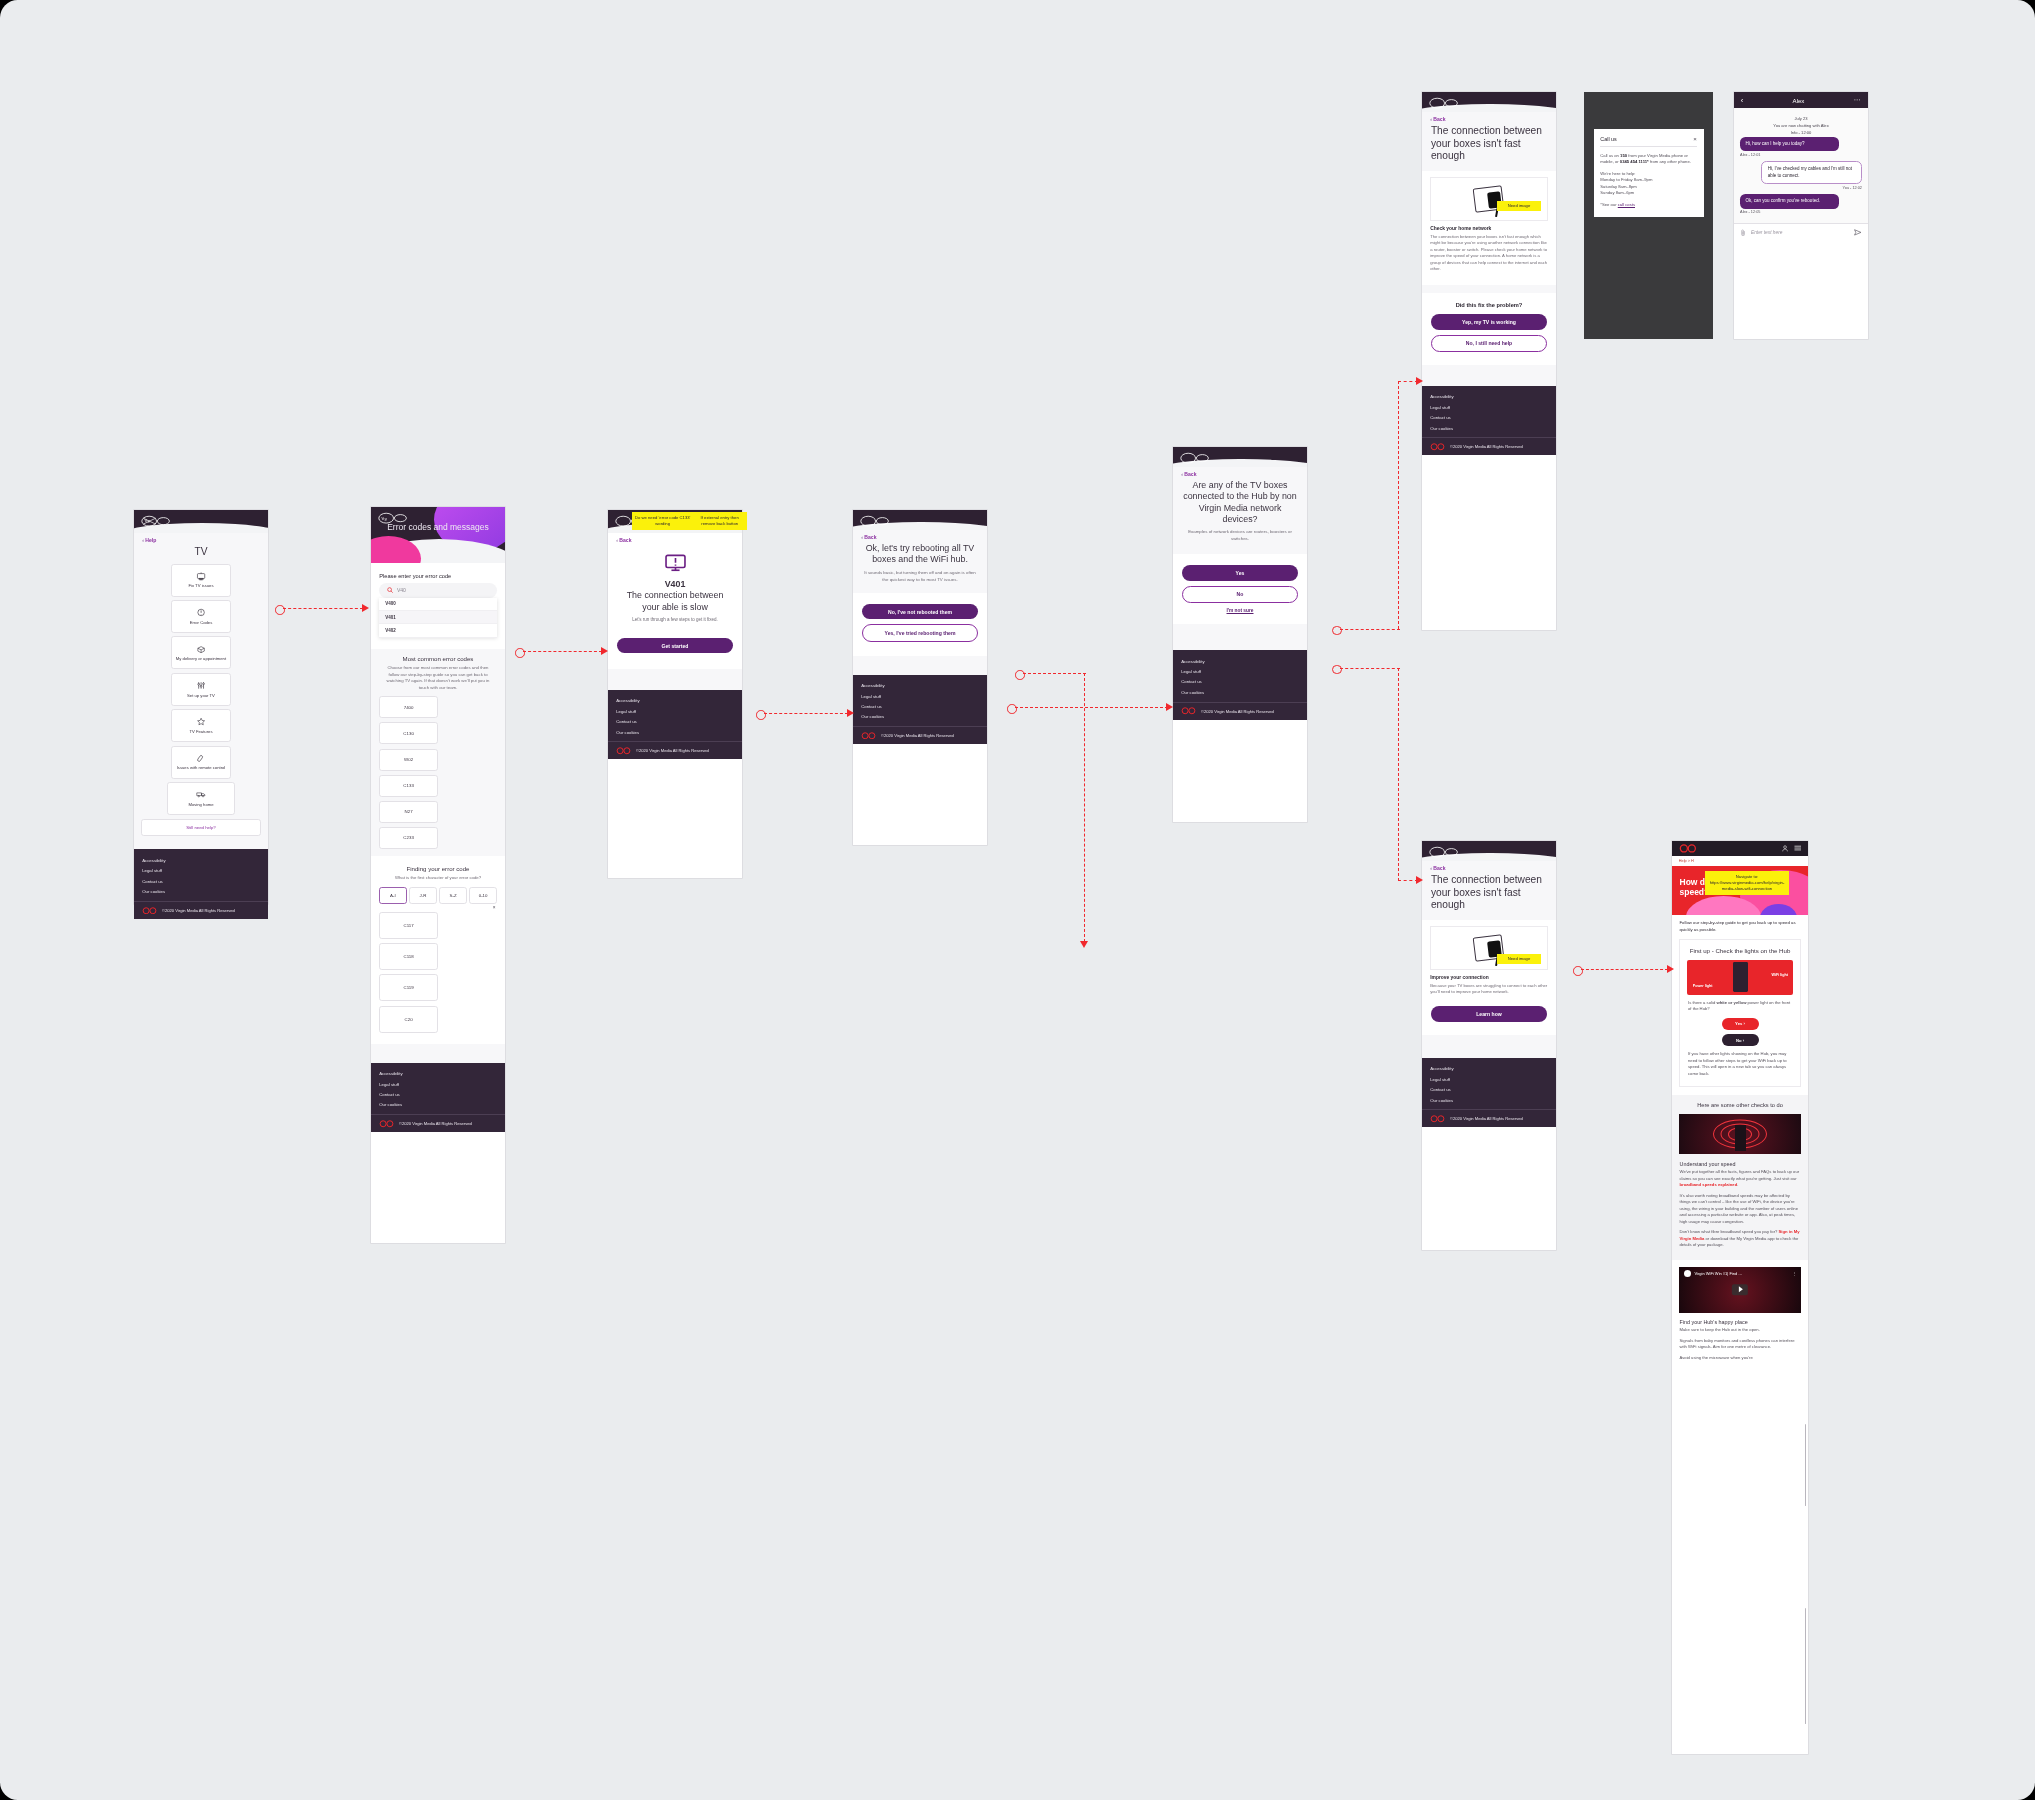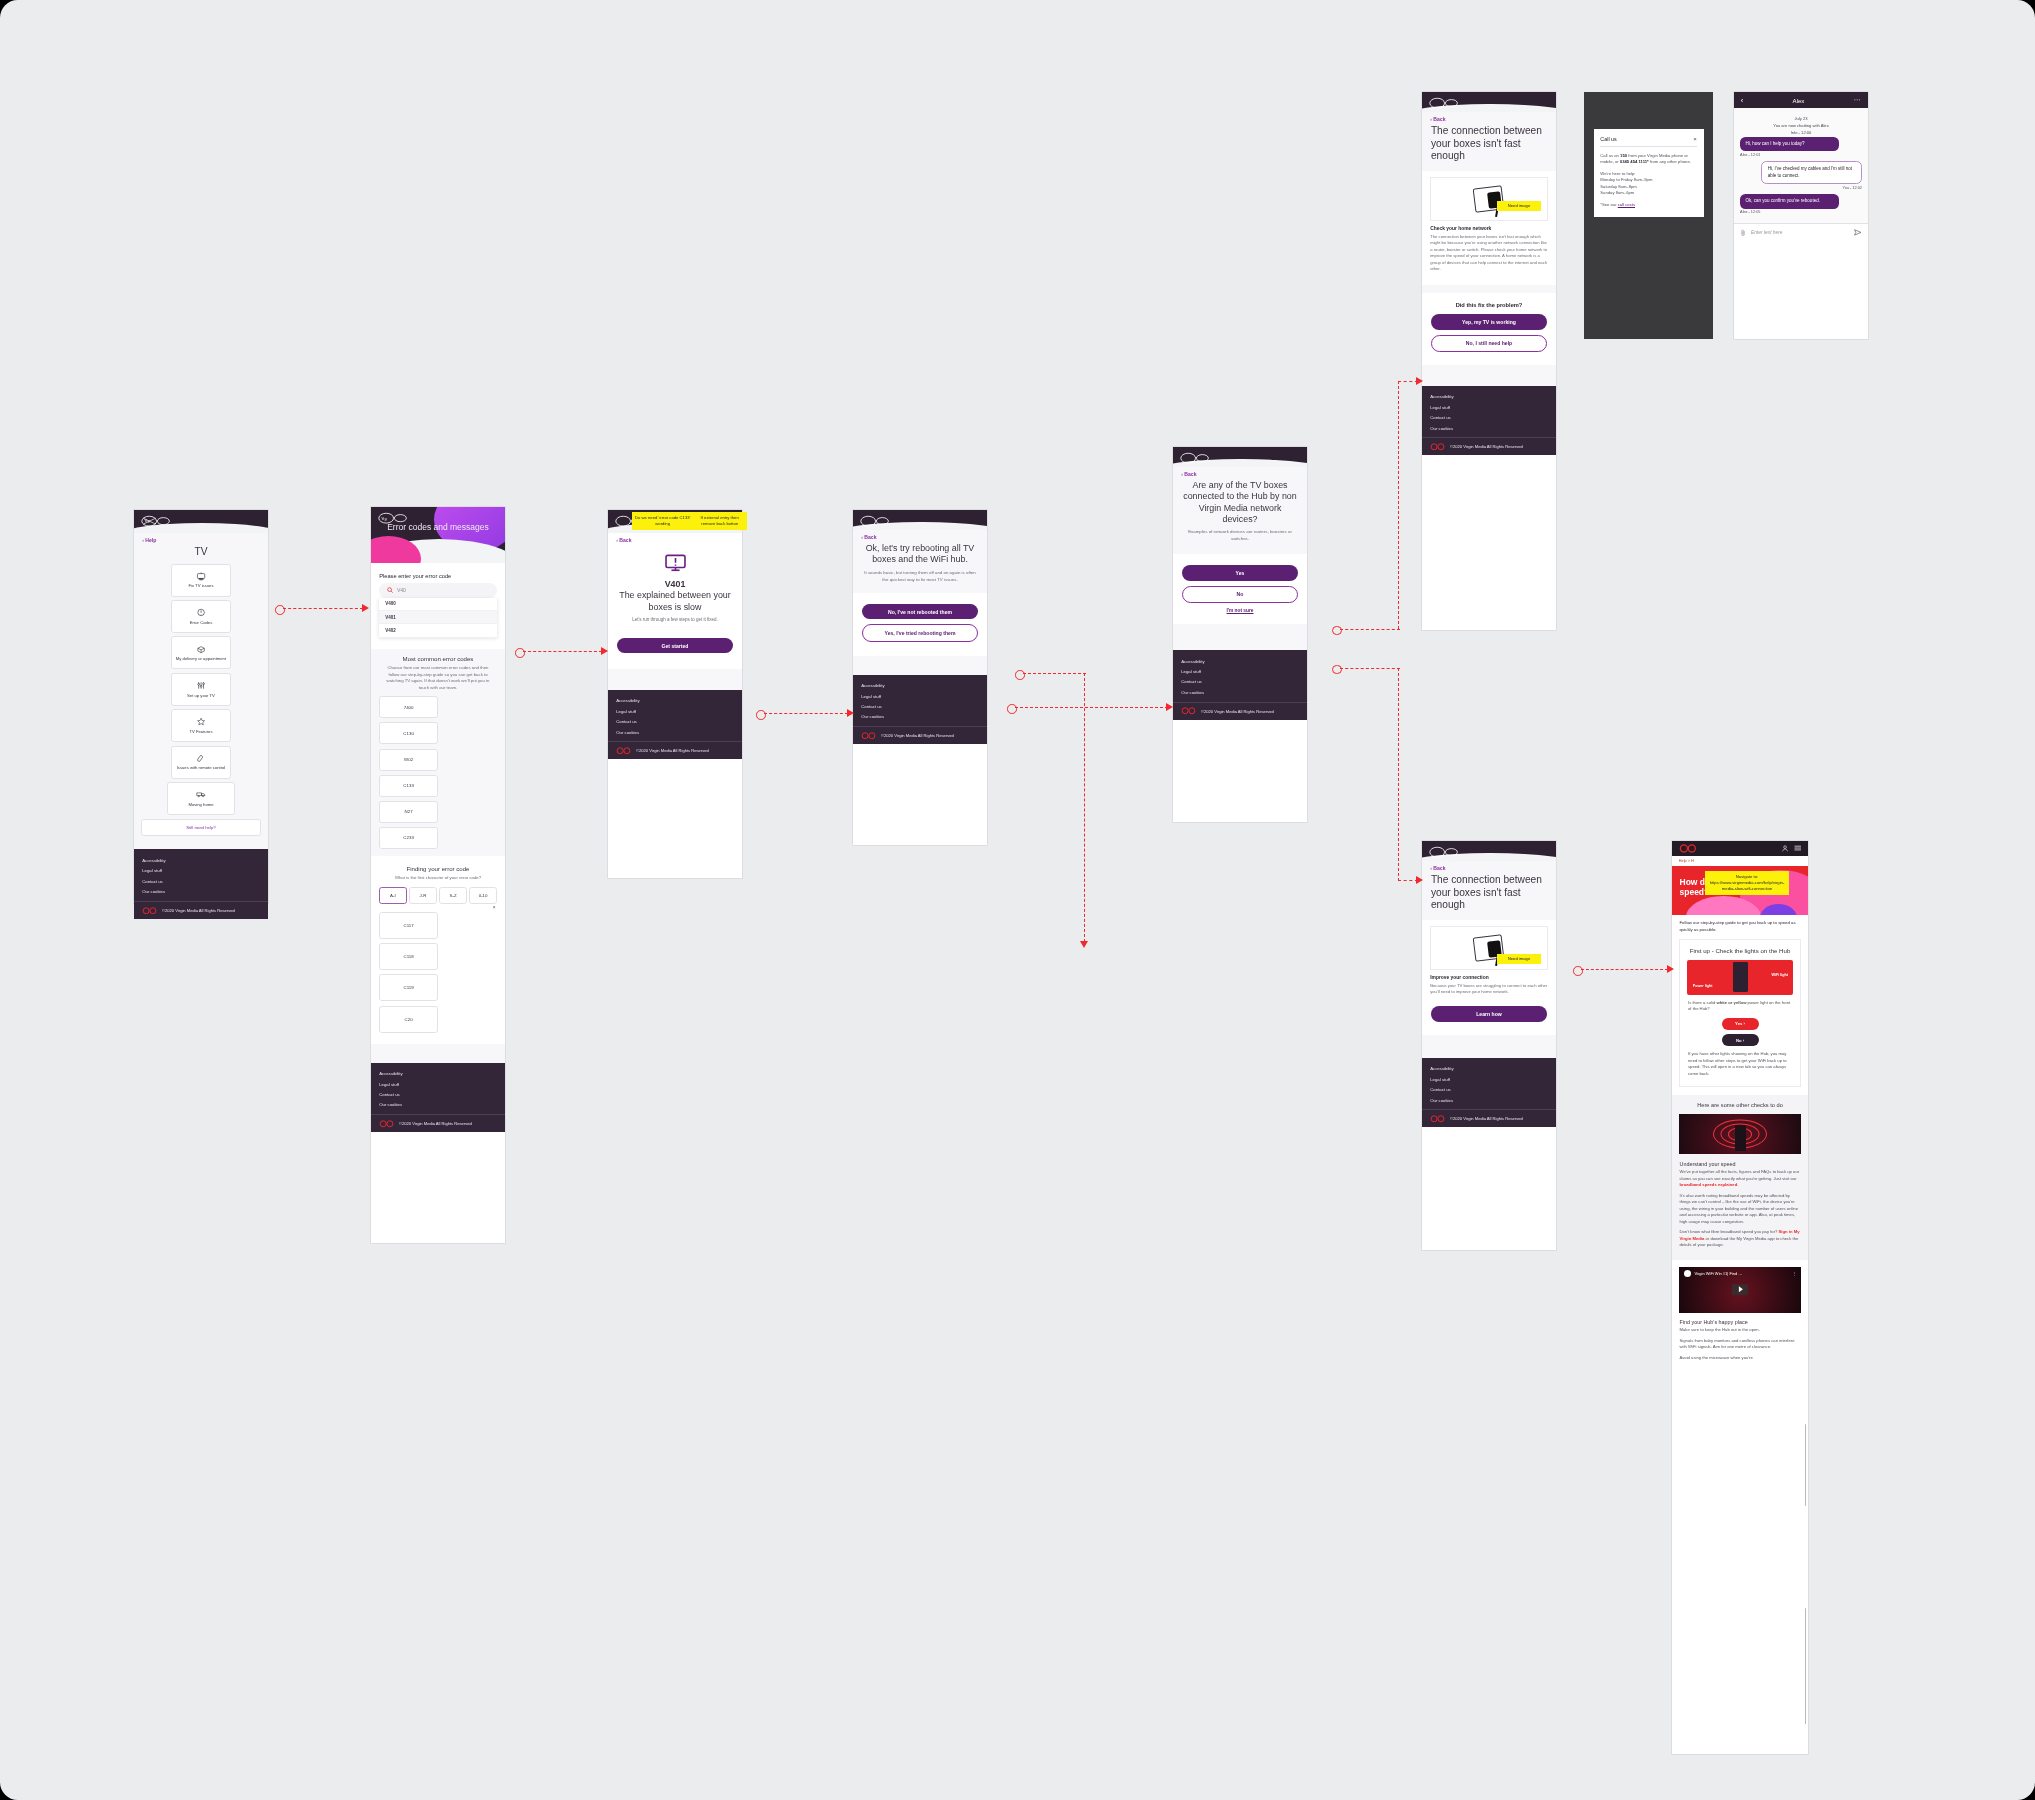--- a/index.html
+++ b/index.html
@@ -310,21 +310,21 @@
       <div class="backrow"><span class="chev">‹</span> <span>Back</span></div>
       <div style="text-align:center;padding:9.5px 0 2.7px;">
         <svg width="23" height="19" viewBox="0 0 34 28">
             <rect x="3" y="2" width="28" height="18" rx="2.5" fill="none" stroke="#6b1f84" stroke-width="2.4"></rect>
             <path d="M17 6v7M17 15.6v1.6" stroke="#6b1f84" stroke-width="2.4"></path>
             <path d="M11 24h12" stroke="#6b1f84" stroke-width="2.4"></path>
             <path d="M17 20v4" stroke="#6b1f84" stroke-width="2.4"></path>
           </svg>
       </div>
       <div style="text-align:center;font-size:8.9px;font-weight:700;color:#3b3340;padding:1.4px 0 1.4px;">V401</div>
-      <div style="text-align:center;font-size:8.9px;line-height:1.25;color:#3b3340;padding:0 9.5px 4.1px;">The explained between your boxes is slow</div>
+      <div style="text-align:center;font-size:8.9px;line-height:1.25;color:#3b3340;padding:0 9.5px 4.1px;">The connection between your able is slow</div>
       <div style="text-align:center;font-size:4.5px;line-height:1.5;color:#6f6a74;padding:0 15px 9.5px;">Let's run through a few steps to get it fixed.</div>
       <div class="btn solid">Get started</div>
     </div>
     <div style="height:20.4px;background:#f7f7f9;"></div>
     <div class="vfoot">
       <a>Accessibility</a>
       <a>Legal stuff</a>
       <a>Contact us</a>
       <a>Our cookies</a>
       <div class="vfootbar">

